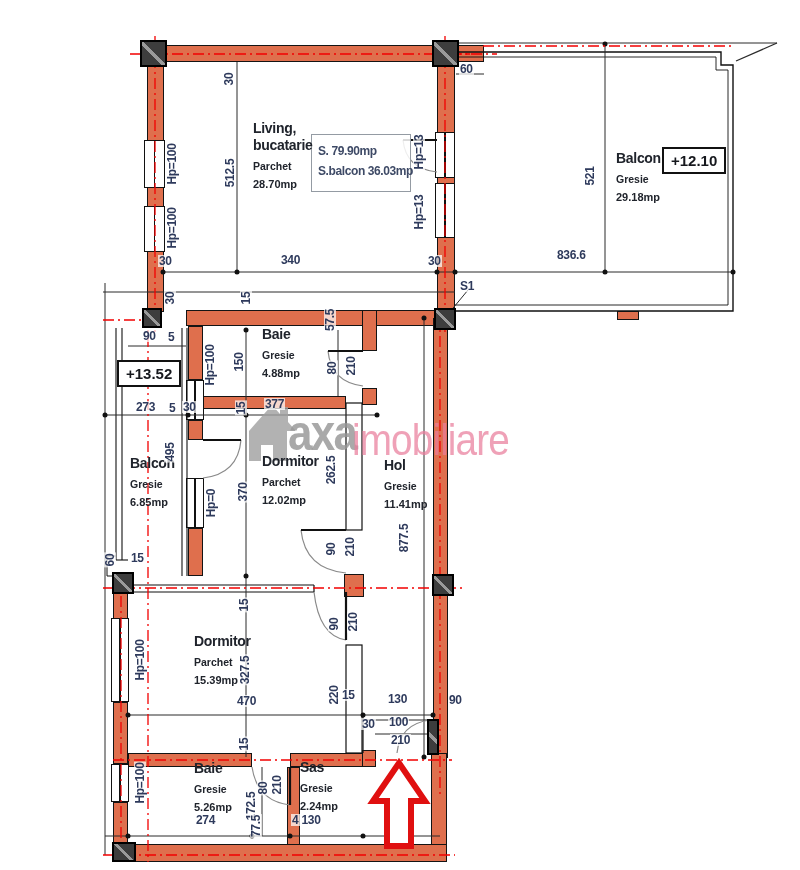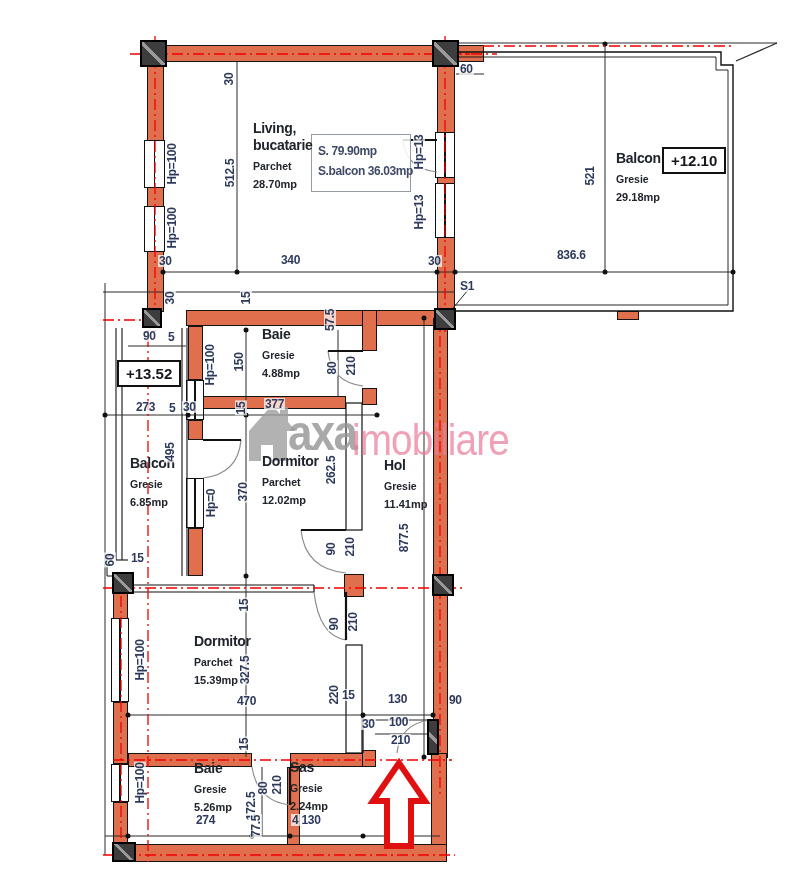--- a/index.html
+++ b/index.html
@@ -241,21 +241,21 @@
       <div class="room" style="left: 194px; top: 633px;">
         <span class="rname">Dormitor</span>
         <span class="rsub">Parchet</span>
         <span class="rarea">15.39mp</span>
       </div>
       <div class="room" style="left: 194px; top: 760px;">
         <span class="rname">Baie</span>
         <span class="rsub">Gresie</span>
         <span class="rarea">5.26mp</span>
       </div>
-      <div class="room" style="left: 290px; top: 759px;">
+      <div class="room" style="left: 300px; top: 759px;">
         <span class="rname">Sas</span>
         <span class="rsub">Gresie</span>
         <span class="rarea">2.24mp</span>
       </div>
       <span class="dim rot" style="left: 229px; top: 79px;">30</span>
       <span class="dim rot" style="left: 230px; top: 173px;">512.5</span>
       <span class="dim rot" style="left: 172px; top: 164px;">Hp=100</span>
       <span class="dim rot" style="left: 172px; top: 228px;">Hp=100</span>
       <span class="dim rot" style="left: 419px; top: 152px;">Hp=13</span>
       <span class="dim rot" style="left: 419px; top: 212px;">Hp=13</span>

